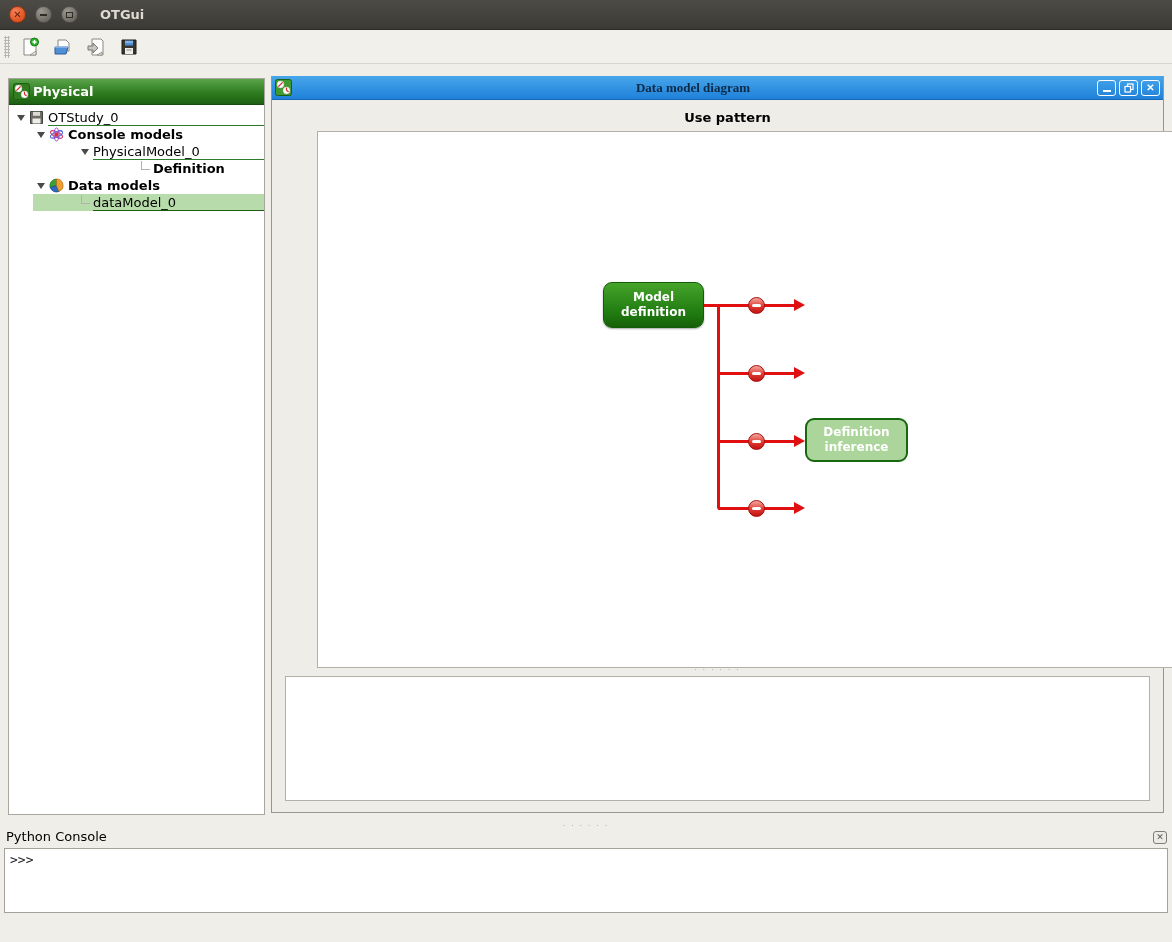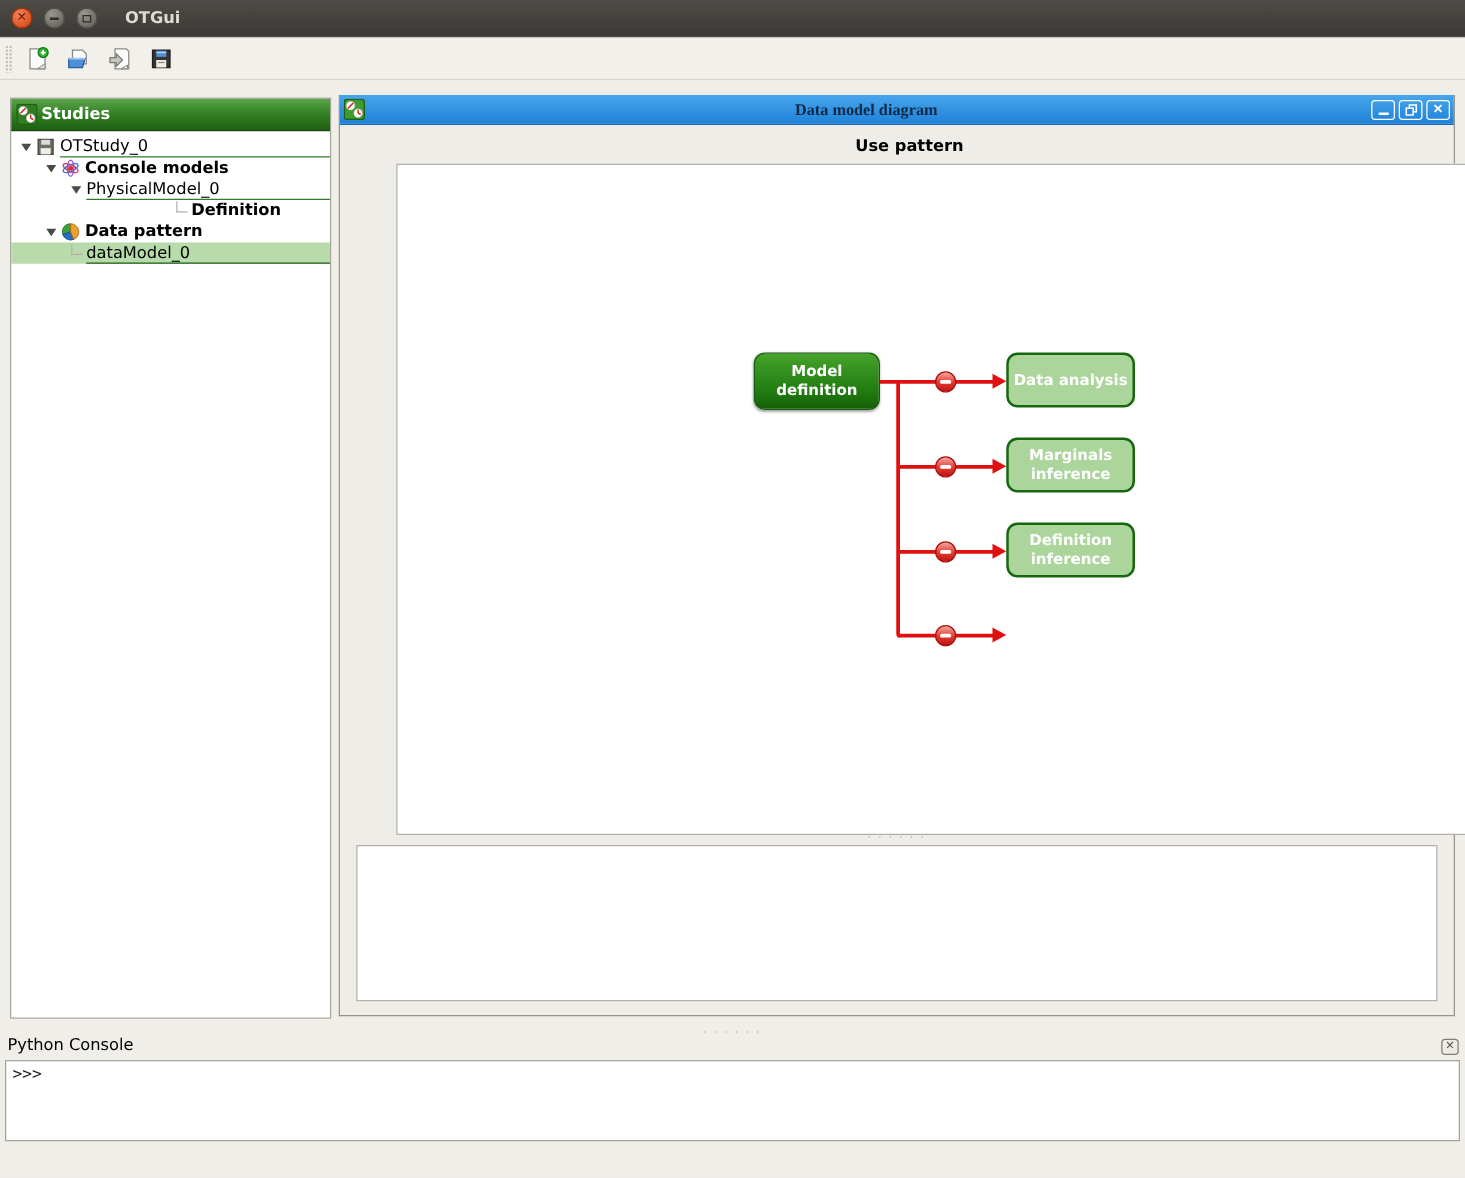--- a/index.html
+++ b/index.html
@@ -37,21 +37,21 @@
   .tree { padding-top:4px;border-radius:29px; }
   .trow { height:17px; display:flex; align-items:center; }
   .trow.sel { background:#b7dbaa; }
   .arrow { width:0; height:0; border-left:4.5px solid transparent; border-right:4.5px solid transparent;
     border-top:6px solid #4a4a46; margin:0 4px 0 0; flex:none; }
   .branch { width:9px; height:9px; border-left:1px solid #b4b1aa; border-bottom:1px solid #b4b1aa; margin:-6px 3px 0 0; flex:none; }
   .ticon { width:15px; height:15px; margin-right:4px; flex:none; }
   .tlabel { white-space:nowrap; }
   .tlabel.b { font-weight:bold; }
   .ulwrap { flex:1; align-self:stretch; display:flex; align-items:center; border-bottom:1px solid #2e7d2e; }
-  .pl0{padding-left:8px;} .pl1{padding-left:28px;} .pl2{padding-left:48px;} .pl3{padding-left:110px;margin-left:22px;}
+  .pl0{padding-left:8px;} .pl1{padding-left:28px;} .pl2{padding-left:48px;margin-left:24px;} .pl3{padding-left:110px;margin-left:22px;}
 
   
   .mdi { position:absolute; left:271px; top:76px; width:893px; height:737px;
     background:#efede8; border:1px solid #98958e; border-top:none; }
   .mdi-titlebar { height:24px; background:linear-gradient(#47a6ea,#1f81da);
     border-bottom:1px solid #1668b4; display:flex; align-items:center; padding:0 3px;font-family:Liberation Serif, serif; }
   .mdi-title { flex:1; text-align:center; color:#0e2a47; font-weight:bold; font-size:13px; }
   .mdi-btn { width:19px; height:16px; border:1px solid #fff; border-radius:3px; margin-left:3px;
     display:flex; align-items:center; justify-content:center; color:#fff; flex:none; }
   .mdi-min { width:8px; height:2px; background:#fff; margin-top:6px; }
@@ -149,21 +149,21 @@
 
 <div class="studies">
   <div class="studies-header">
     <svg class="logo" viewBox="0 0 17 17">
       <rect x="0.5" y="0.5" width="16" height="16" rx="2" fill="#2f7d20" stroke="#1d5f13"></rect>
       <circle cx="5.5" cy="5.5" r="3.4" fill="#fff" stroke="#c8c5bf" stroke-width="0.5"></circle>
       <path d="M3.4 7.6 L7.6 3.4" stroke="#d22" stroke-width="1.3"></path>
       <circle cx="11.5" cy="11.5" r="3.4" fill="#fff" stroke="#c8c5bf" stroke-width="0.5"></circle>
       <path d="M11.5 11.5 L11.5 8.8 M11.5 11.5 L13.6 12.6" stroke="#d22" stroke-width="1.2"></path>
     </svg>
-    <span>Studies</span>
+    <span>Physical</span>
   </div>
 
   <div class="tree">
 
     <div class="trow pl0">
       <i class="arrow"></i>
       <svg class="ticon" viewBox="0 0 15 15">
         <path d="M1.5 1.5h12v12h-12z" fill="#6f6d66" stroke="#44423c"></path>
         <rect x="4" y="1.8" width="7" height="4" fill="#dcdad4"></rect>
         <rect x="3.5" y="8.5" width="8" height="5" fill="#efede8"></rect>
@@ -196,21 +196,21 @@
       <span class="tlabel b">Definition</span>
     </div>
 
     <div class="trow pl1">
       <i class="arrow"></i>
       <svg class="ticon" viewBox="0 0 15 15">
         <path d="M7.5 7.5 L7.5 1 A6.5 6.5 0 0 0 1.2 9.5 z" fill="#3aa03a" stroke="#1d6e1d" stroke-width="0.7"></path>
         <path d="M7.5 7.5 L1.2 9.5 A6.5 6.5 0 0 0 10 13.5 z" fill="#2a6ac0" stroke="#174a92" stroke-width="0.7"></path>
         <path d="M7.5 7.5 L10 13.5 A6.5 6.5 0 0 0 7.5 1 z" fill="#f0a030" stroke="#b06a10" stroke-width="0.7"></path>
       </svg>
-      <span class="tlabel b">Data pattern</span>
+      <span class="tlabel b">Data models</span>
     </div>
 
     <div class="trow pl2 sel">
       <i class="branch"></i>
       <div class="ulwrap" style="border-color:#1e5e14">
           <span class="tlabel">dataModel_0</span>
         </div>
     </div>
 
   </div>
@@ -246,28 +246,26 @@
 
     <div class="node src">Model definition</div>
 
     <div class="rtrunk"></div>
 
     <div class="rline" style="left:386px; top:171.5px; width:93px;"></div>
     <div class="rarrow" style="left:476px; top:167px;"></div>
     <div class="nosign" style="left:430px; top:164.5px;">
         <i></i>
       </div>
-    <div class="node tgt" style="top:150px;">Data analysis</div>
 
     <div class="rline" style="left:400px; top:239.5px; width:79px;"></div>
     <div class="rarrow" style="left:476px; top:235px;"></div>
     <div class="nosign" style="left:430px; top:232.5px;">
         <i></i>
       </div>
-    <div class="node tgt" style="top:218px;">Marginals inference</div>
 
     <div class="rline" style="left:400px; top:307.5px; width:79px;"></div>
     <div class="rarrow" style="left:476px; top:303px;"></div>
     <div class="nosign" style="left:430px; top:300.5px;">
         <i></i>
       </div>
     <div class="node tgt" style="top:286px;">Definition inference</div>
 
     <div class="rline" style="left:400px; top:374.5px; width:79px;"></div>
     <div class="rarrow" style="left:476px; top:370px;"></div>

